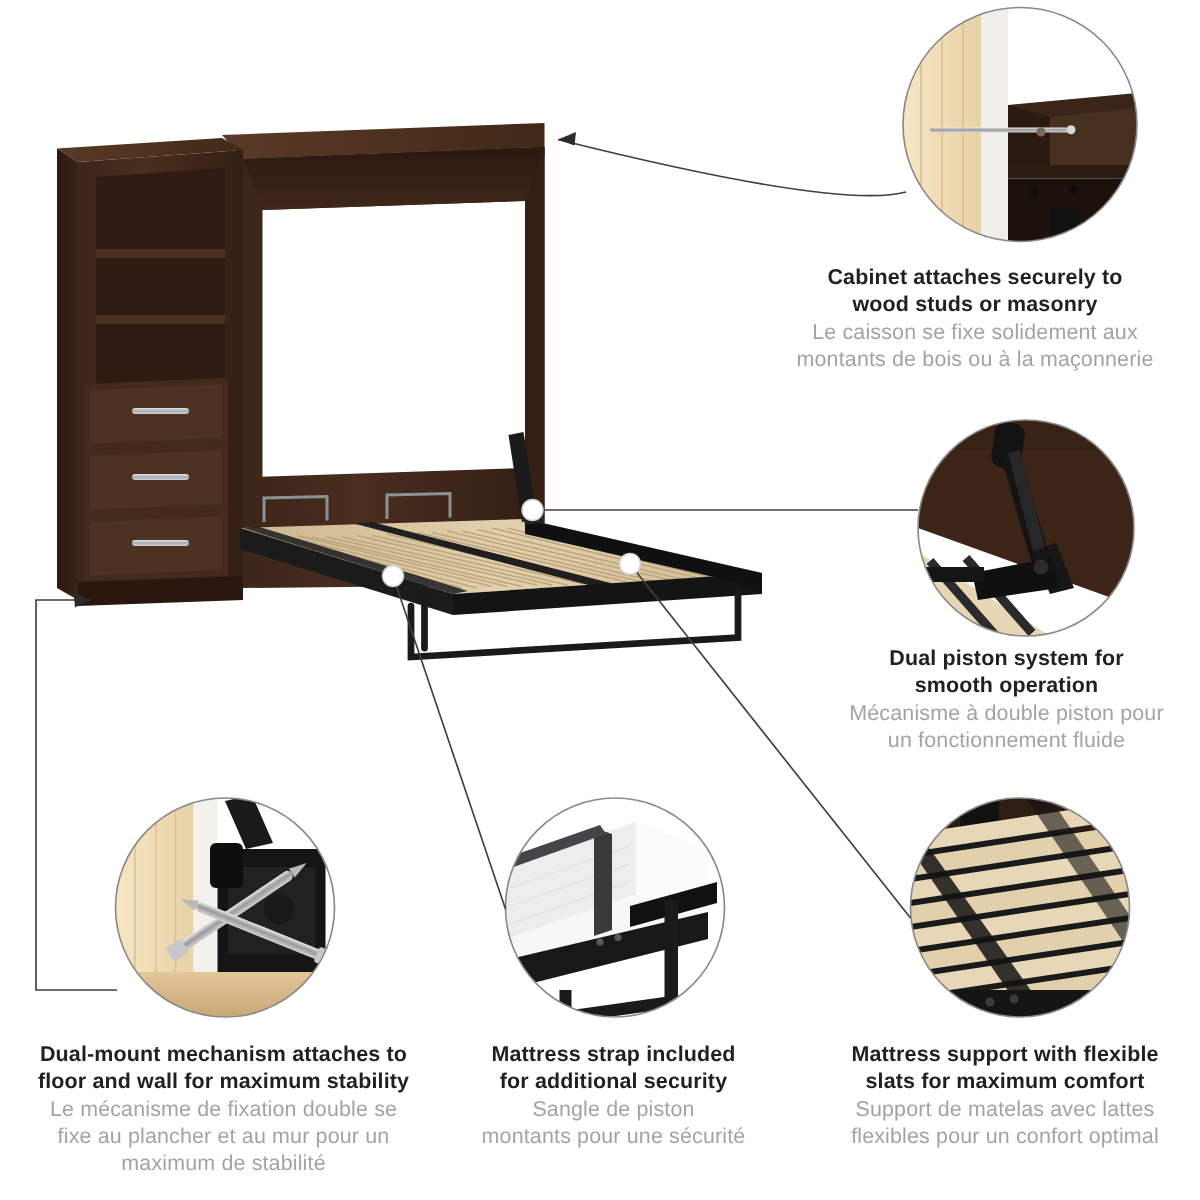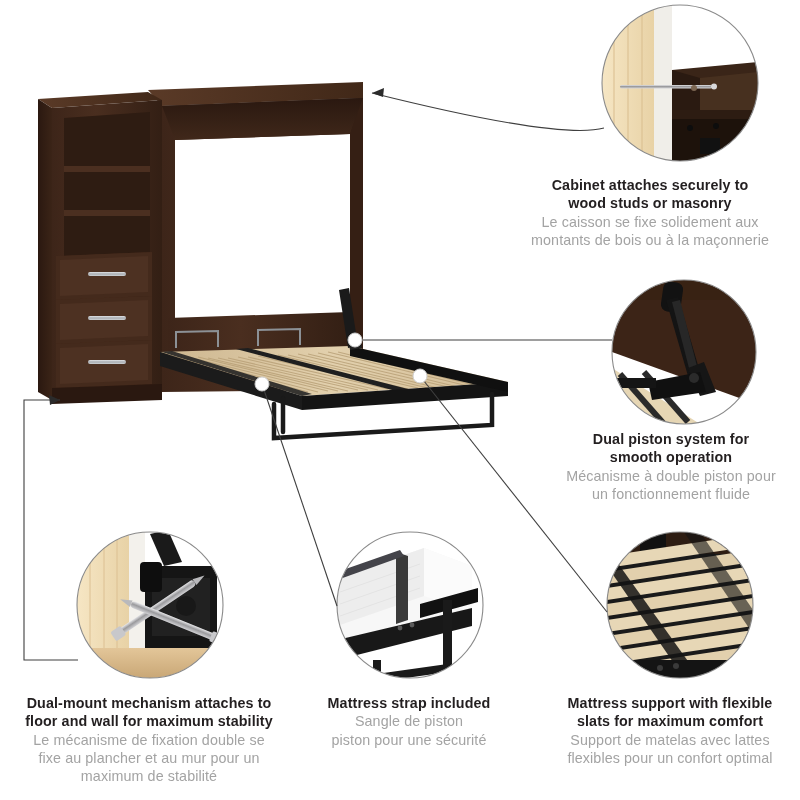--- a/index.html
+++ b/index.html
@@ -385,24 +385,25 @@
     <div class="cap-fr">
       <div>Le mécanisme de fixation double se</div>
       <div>fixe au plancher et au mur pour un</div>
       <div>maximum de stabilité</div>
     </div>
   </div>
 
   <div class="caption" id="cap-strap">
     <div class="cap-en">
       <div>Mattress strap included</div>
+      <div>for additional security</div>
     </div>
     <div class="cap-fr">
       <div>Sangle de piston</div>
-      <div>piston pour une sécurité</div>
+      <div>montants pour une sécurité</div>
     </div>
   </div>
 
   <div class="caption" id="cap-slats">
     <div class="cap-en">
       <div>Mattress support with flexible</div>
       <div>slats for maximum comfort</div>
     </div>
     <div class="cap-fr">
       <div>Support de matelas avec lattes</div>

